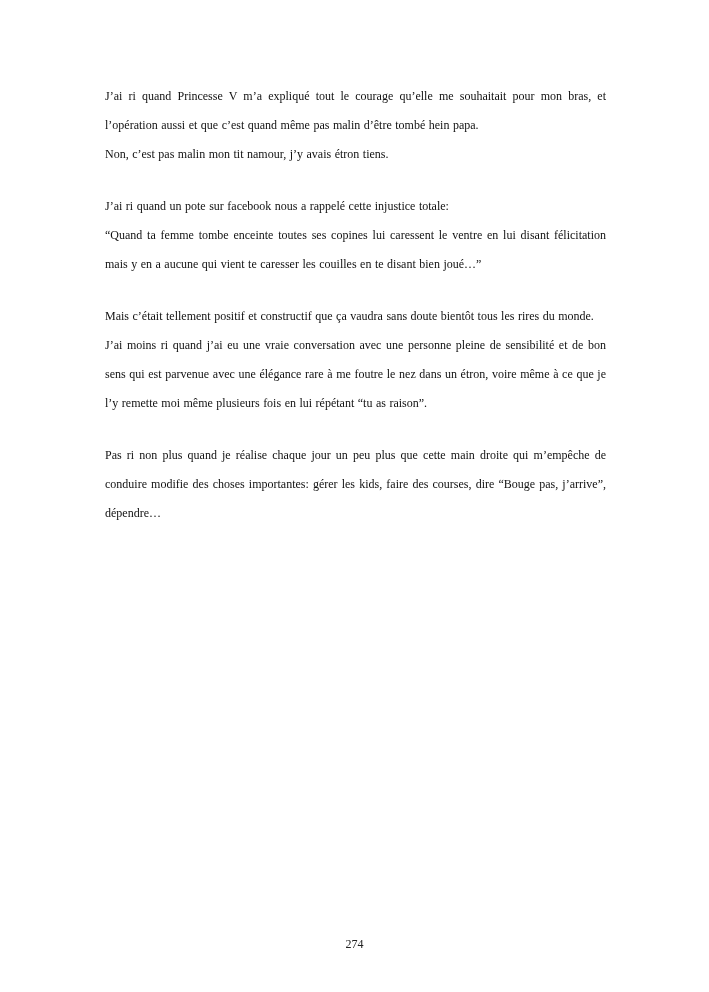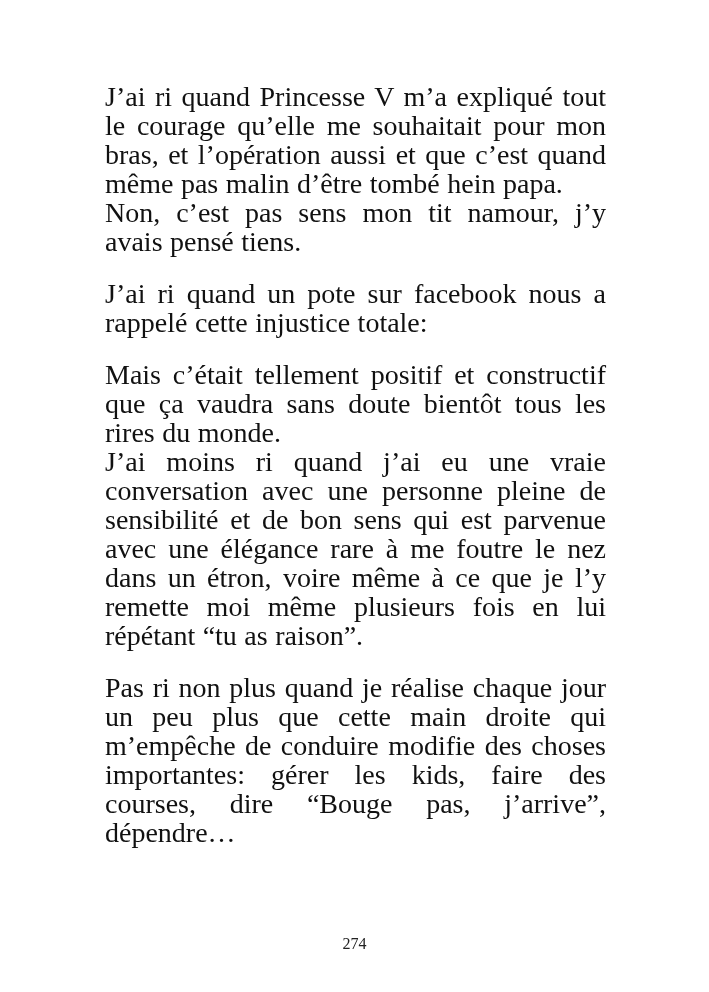--- a/index.html
+++ b/index.html
@@ -23,53 +23,54 @@
     width: 501px;
   }
   .block {
     margin: 0 0 23px 0;
   }
   .block:last-child {
     margin-bottom: 8px;
   }
   .block p {
     margin: 0;
-    font-size: 28px;
+    font-size: 12px;
     line-height: 29px;
     text-align: justify;
     text-justify: inter-word;
     word-spacing: 0.5px;
   }
   .block p.continues {
     
     text-align-last: justify;
   }
   .page-number {
     position: absolute;
     left: 0;
     top: 937px;
     width: 709px;
     text-align: center;
-    font-size: 16px;
+    font-size: 12px;
     line-height: 14px;
     color: #222222;
   }
 </style>
 </head>
 <body>
 
 <main class="text-area">
 
   <section class="block">
     <p>J’ai ri quand Princesse V m’a expliqué tout le courage qu’elle me souhaitait pour mon bras, et l’opération aussi et que c’est quand même pas malin d’être tombé hein papa.</p>
-    <p>Non, c’est pas sens mon tit namour, j’y avais pensé tiens.</p>
+    <p>Non, c’est pas malin mon tit namour, j’y avais étron tiens.</p>
   </section>
 
   <section class="block">
     <p>J’ai ri quand un pote sur facebook nous a rappelé cette injustice totale:</p>
+    <p>“Quand ta femme tombe enceinte toutes ses copines lui caressent le ventre en lui disant félicitation mais y en a aucune qui vient te caresser les couilles en te disant bien joué…”</p>
   </section>
 
   <section class="block">
     <p>Mais c’était tellement positif et constructif que ça vaudra sans doute bientôt tous les rires du monde.</p>
     <p>J’ai moins ri quand j’ai eu une vraie conversation avec une personne pleine de sensibilité et de bon sens qui est parvenue avec une élégance rare à me foutre le nez dans un étron, voire même à ce que je l’y remette moi même plusieurs fois en lui répétant “tu as raison”.</p>
   </section>
 
   <section class="block">
     <p>Pas ri non plus quand je réalise chaque jour un peu plus que cette main droite qui m’empêche de conduire modifie des choses importantes: gérer les kids, faire des courses, dire “Bouge pas, j’arrive”, dépendre…</p>
   </section>

